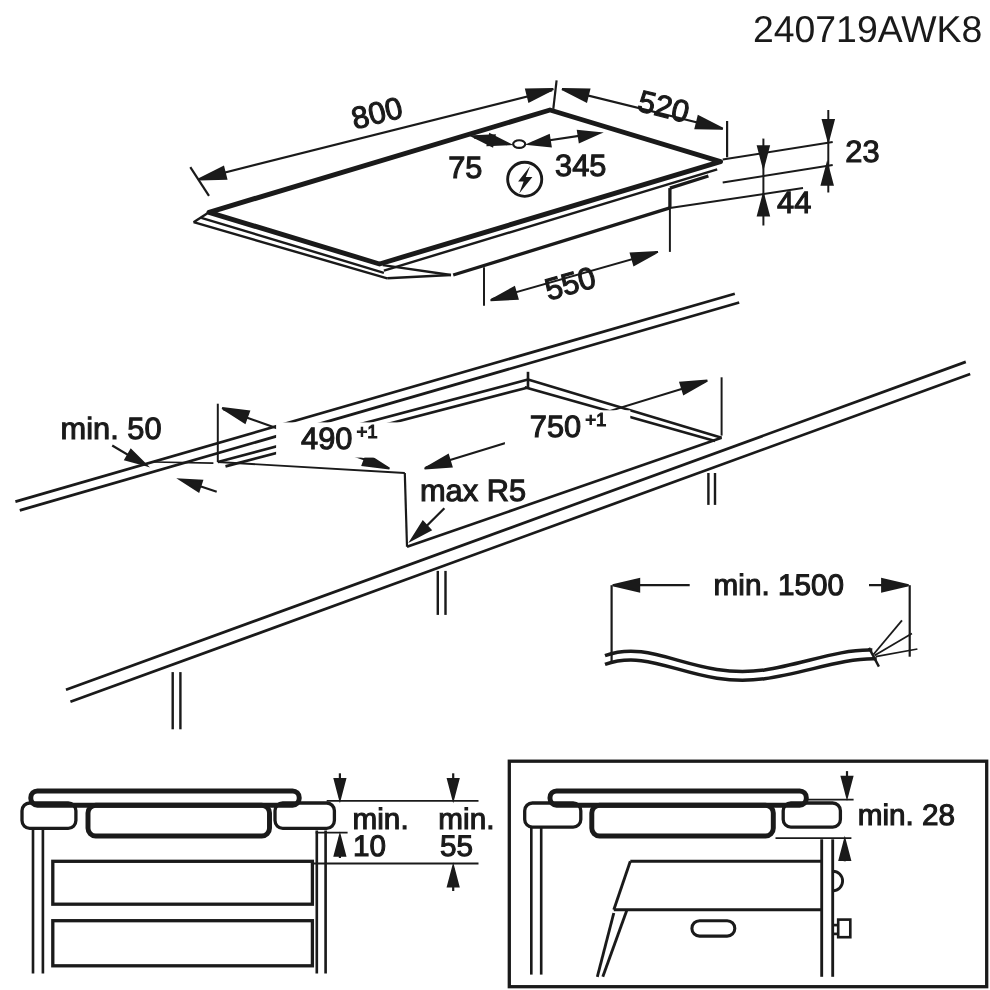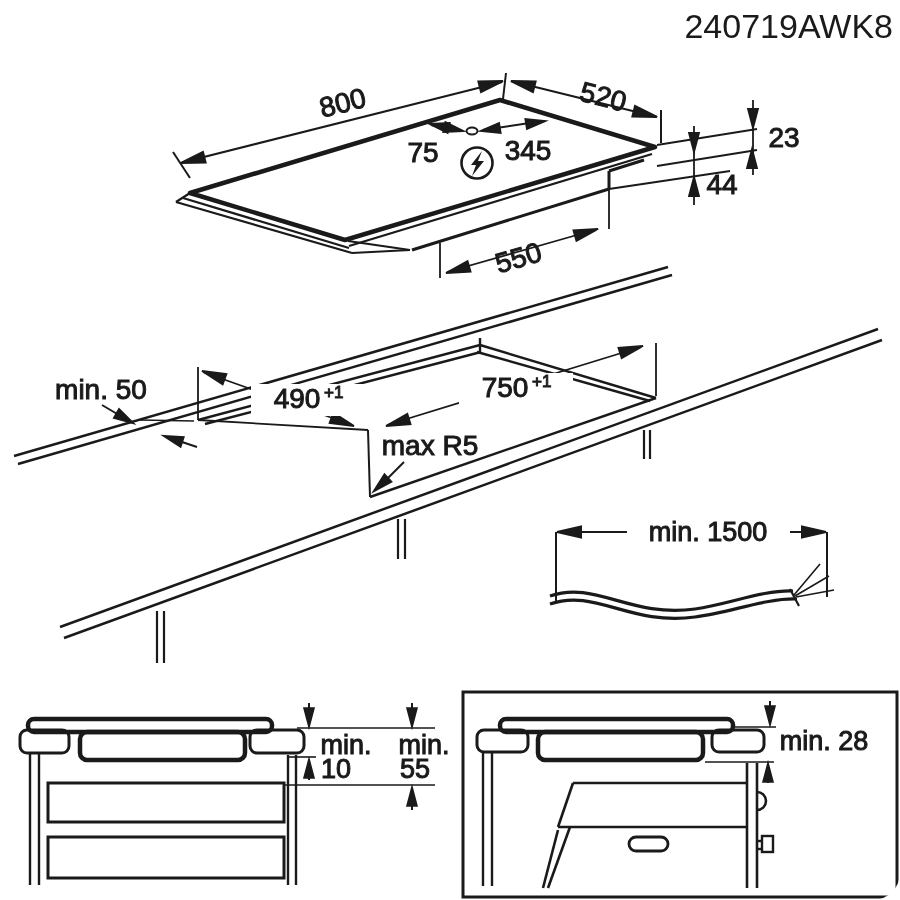--- a/index.html
+++ b/index.html
@@ -1,17 +1,17 @@
 <!DOCTYPE html>
 <html><head>
 <meta charset="utf-8">
 <style>
   html,body{margin:0;padding:0;background:#ffffff;}
   body{font-family:"Liberation Sans", sans-serif;}
-  .stage{position:relative;width:900px;height:900px;background:#fff;overflow:hidden;border-radius:27px;}
+  .stage{position:relative;width:900px;height:900px;background:#fff;overflow:hidden;}
   svg text{fill:#1a1a1a;}
   .lbl{font-size:28px;}
   .lbl-sm{font-size:27px;}
   .sup{font-size:17px;}
   .title{font-size:34px;}
 </style>
 </head>
 <body>
 
 <div class="stage">

